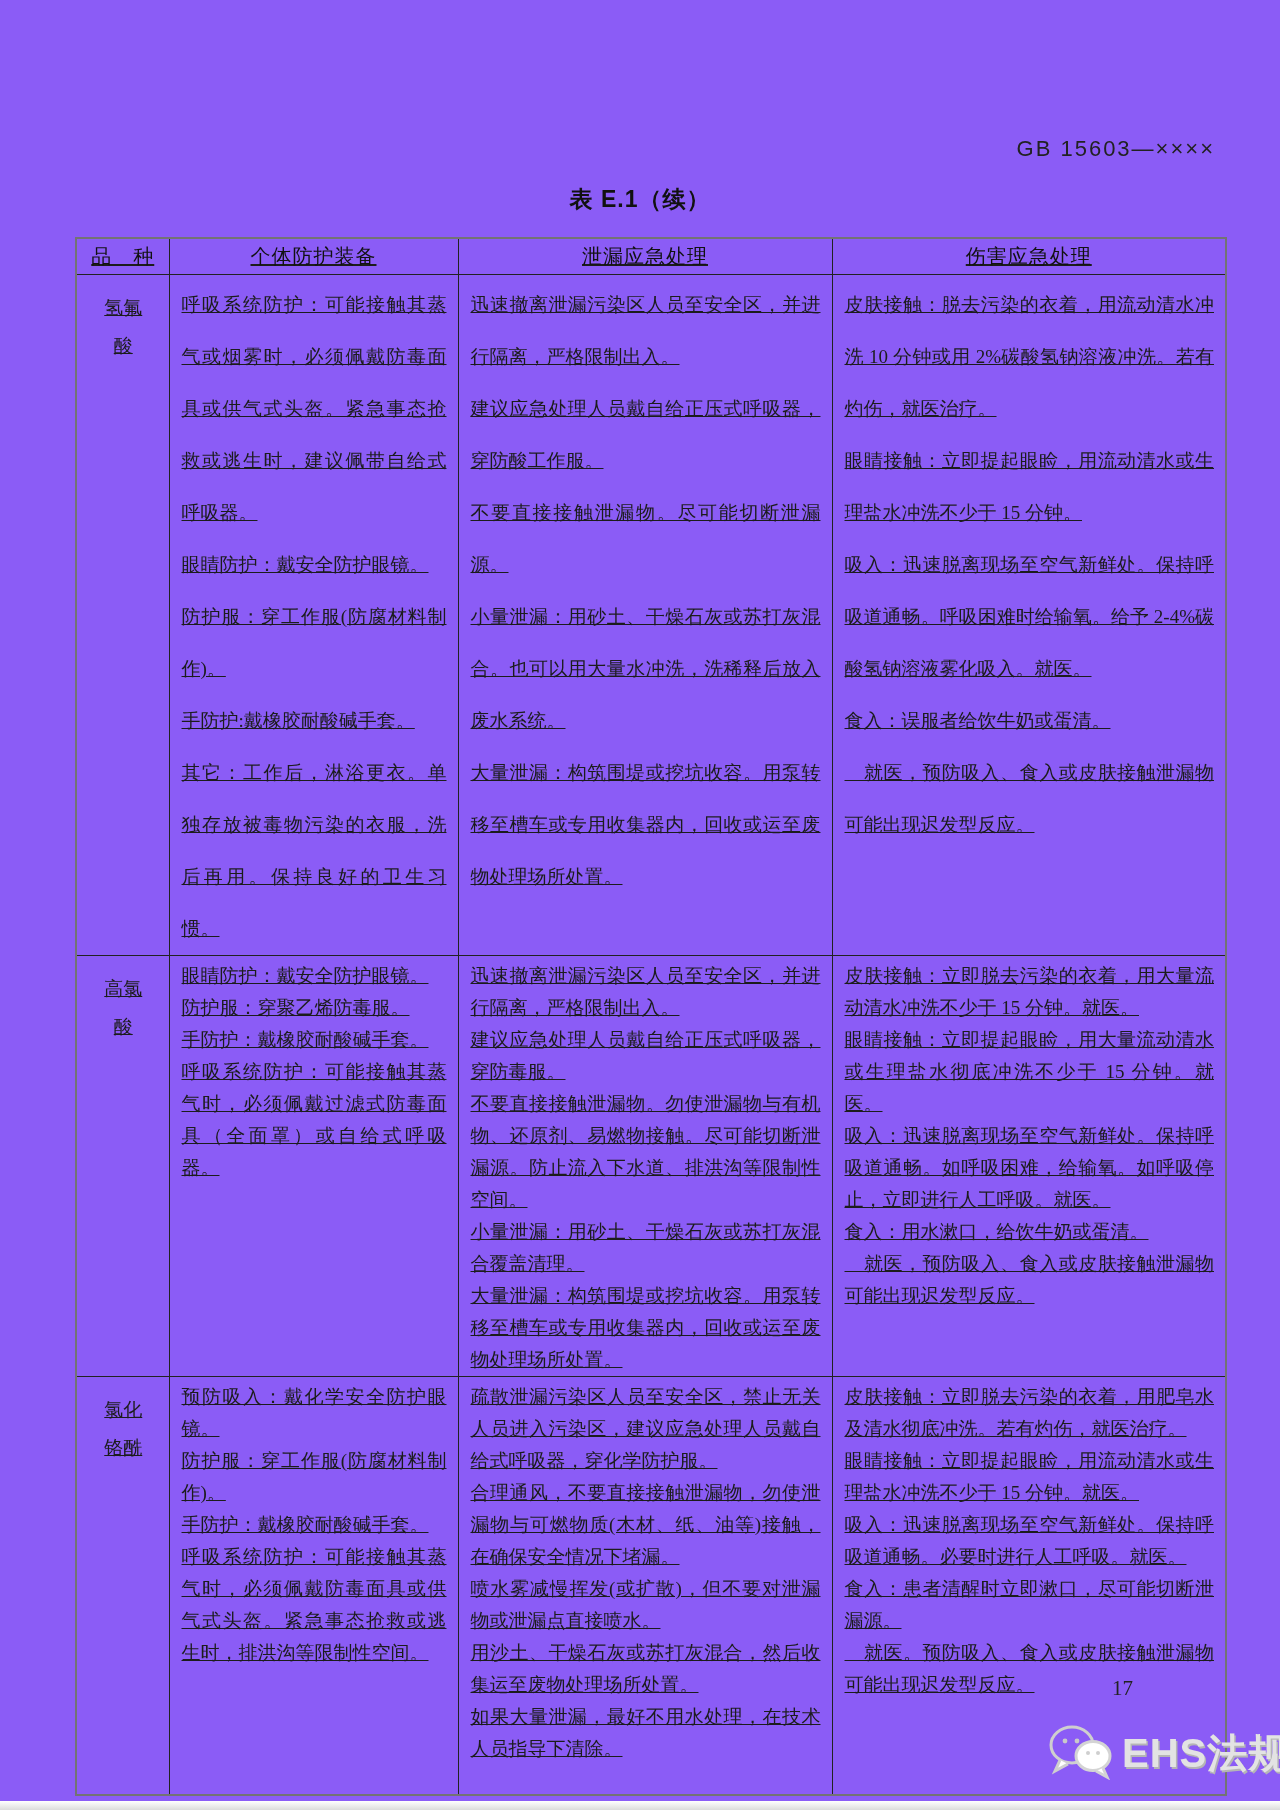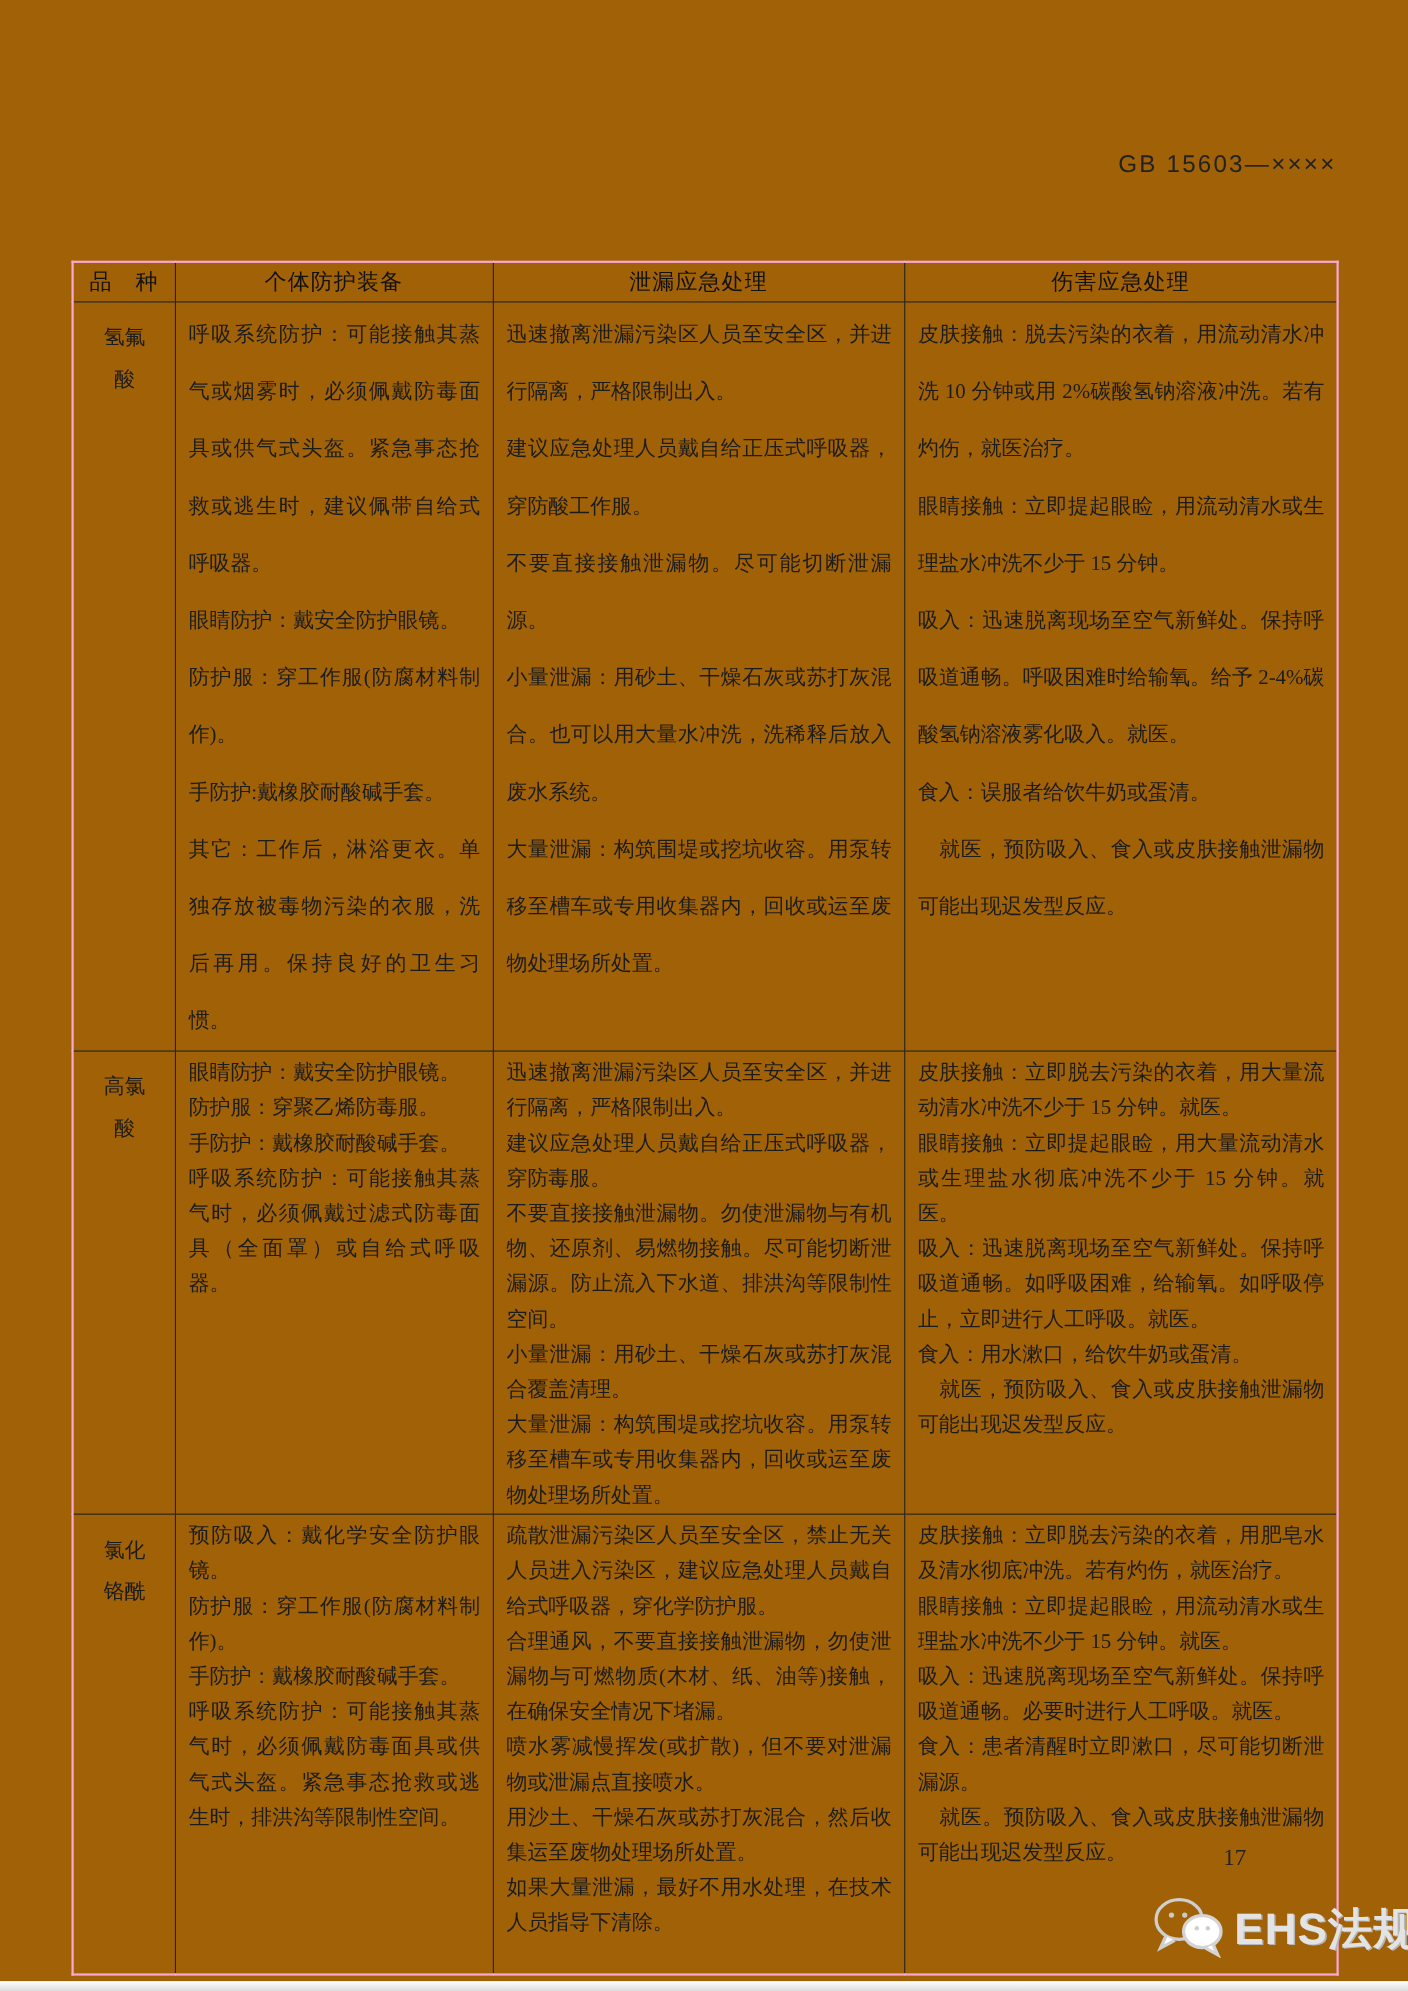--- a/index.html
+++ b/index.html
@@ -1,20 +1,20 @@
 <!DOCTYPE html>
 <html><head>
 <meta charset="utf-8">
 <style>
   html,body{margin:0;padding:0;background:#ffffff;}
   .page{
     position:relative;
     width:1280px;
     height:1810px;
-    background:#a16207;
+    background:#8b5cf6;
     overflow:hidden;
     color:#1c1c1c;
     font-family:"Liberation Serif","DejaVu Serif",serif;
   }
   .doc-number{
     position:absolute;
     top:136px;
     right:65px;
     font-family:"Liberation Sans","DejaVu Sans",sans-serif;
     font-size:22px;
@@ -28,26 +28,27 @@
     width:100%;
     text-align:center;
     font-family:"Liberation Sans","DejaVu Sans",sans-serif;
     font-size:23px;
     font-weight:bold;
     letter-spacing:1px;
     color:#111;
   }
   table.main{
     position:absolute;
-    left:65px;
+    left:75px;
     top:237px;
     width:1150px;
     border-collapse:collapse;
     table-layout:fixed;
-    border:2px solid #f9a8d4;
+    border:2px solid #737373;
+    text-decoration:underline;
   }
   table.main th, table.main td{
     border:1px solid #222;
   }
   table.main th{
     font-family:"Liberation Sans","DejaVu Sans",sans-serif;
     font-weight:normal;
     font-size:20px;
     height:33px;
     text-align:center;
@@ -111,20 +112,21 @@
     background:linear-gradient(#ffffff,#dcdcdc);
   }
 </style>
 </head>
 <body>
 
 <div class="page">
 
   <div class="doc-number">GB 15603—××××</div>
 
+  <div class="table-title">表 E.1（续）</div>
 
   <table class="main">
     <colgroup>
       <col style="width:93px">
       <col style="width:289px">
       <col style="width:374px">
       <col style="width:394px">
     </colgroup>
     <thead>
       <tr>

